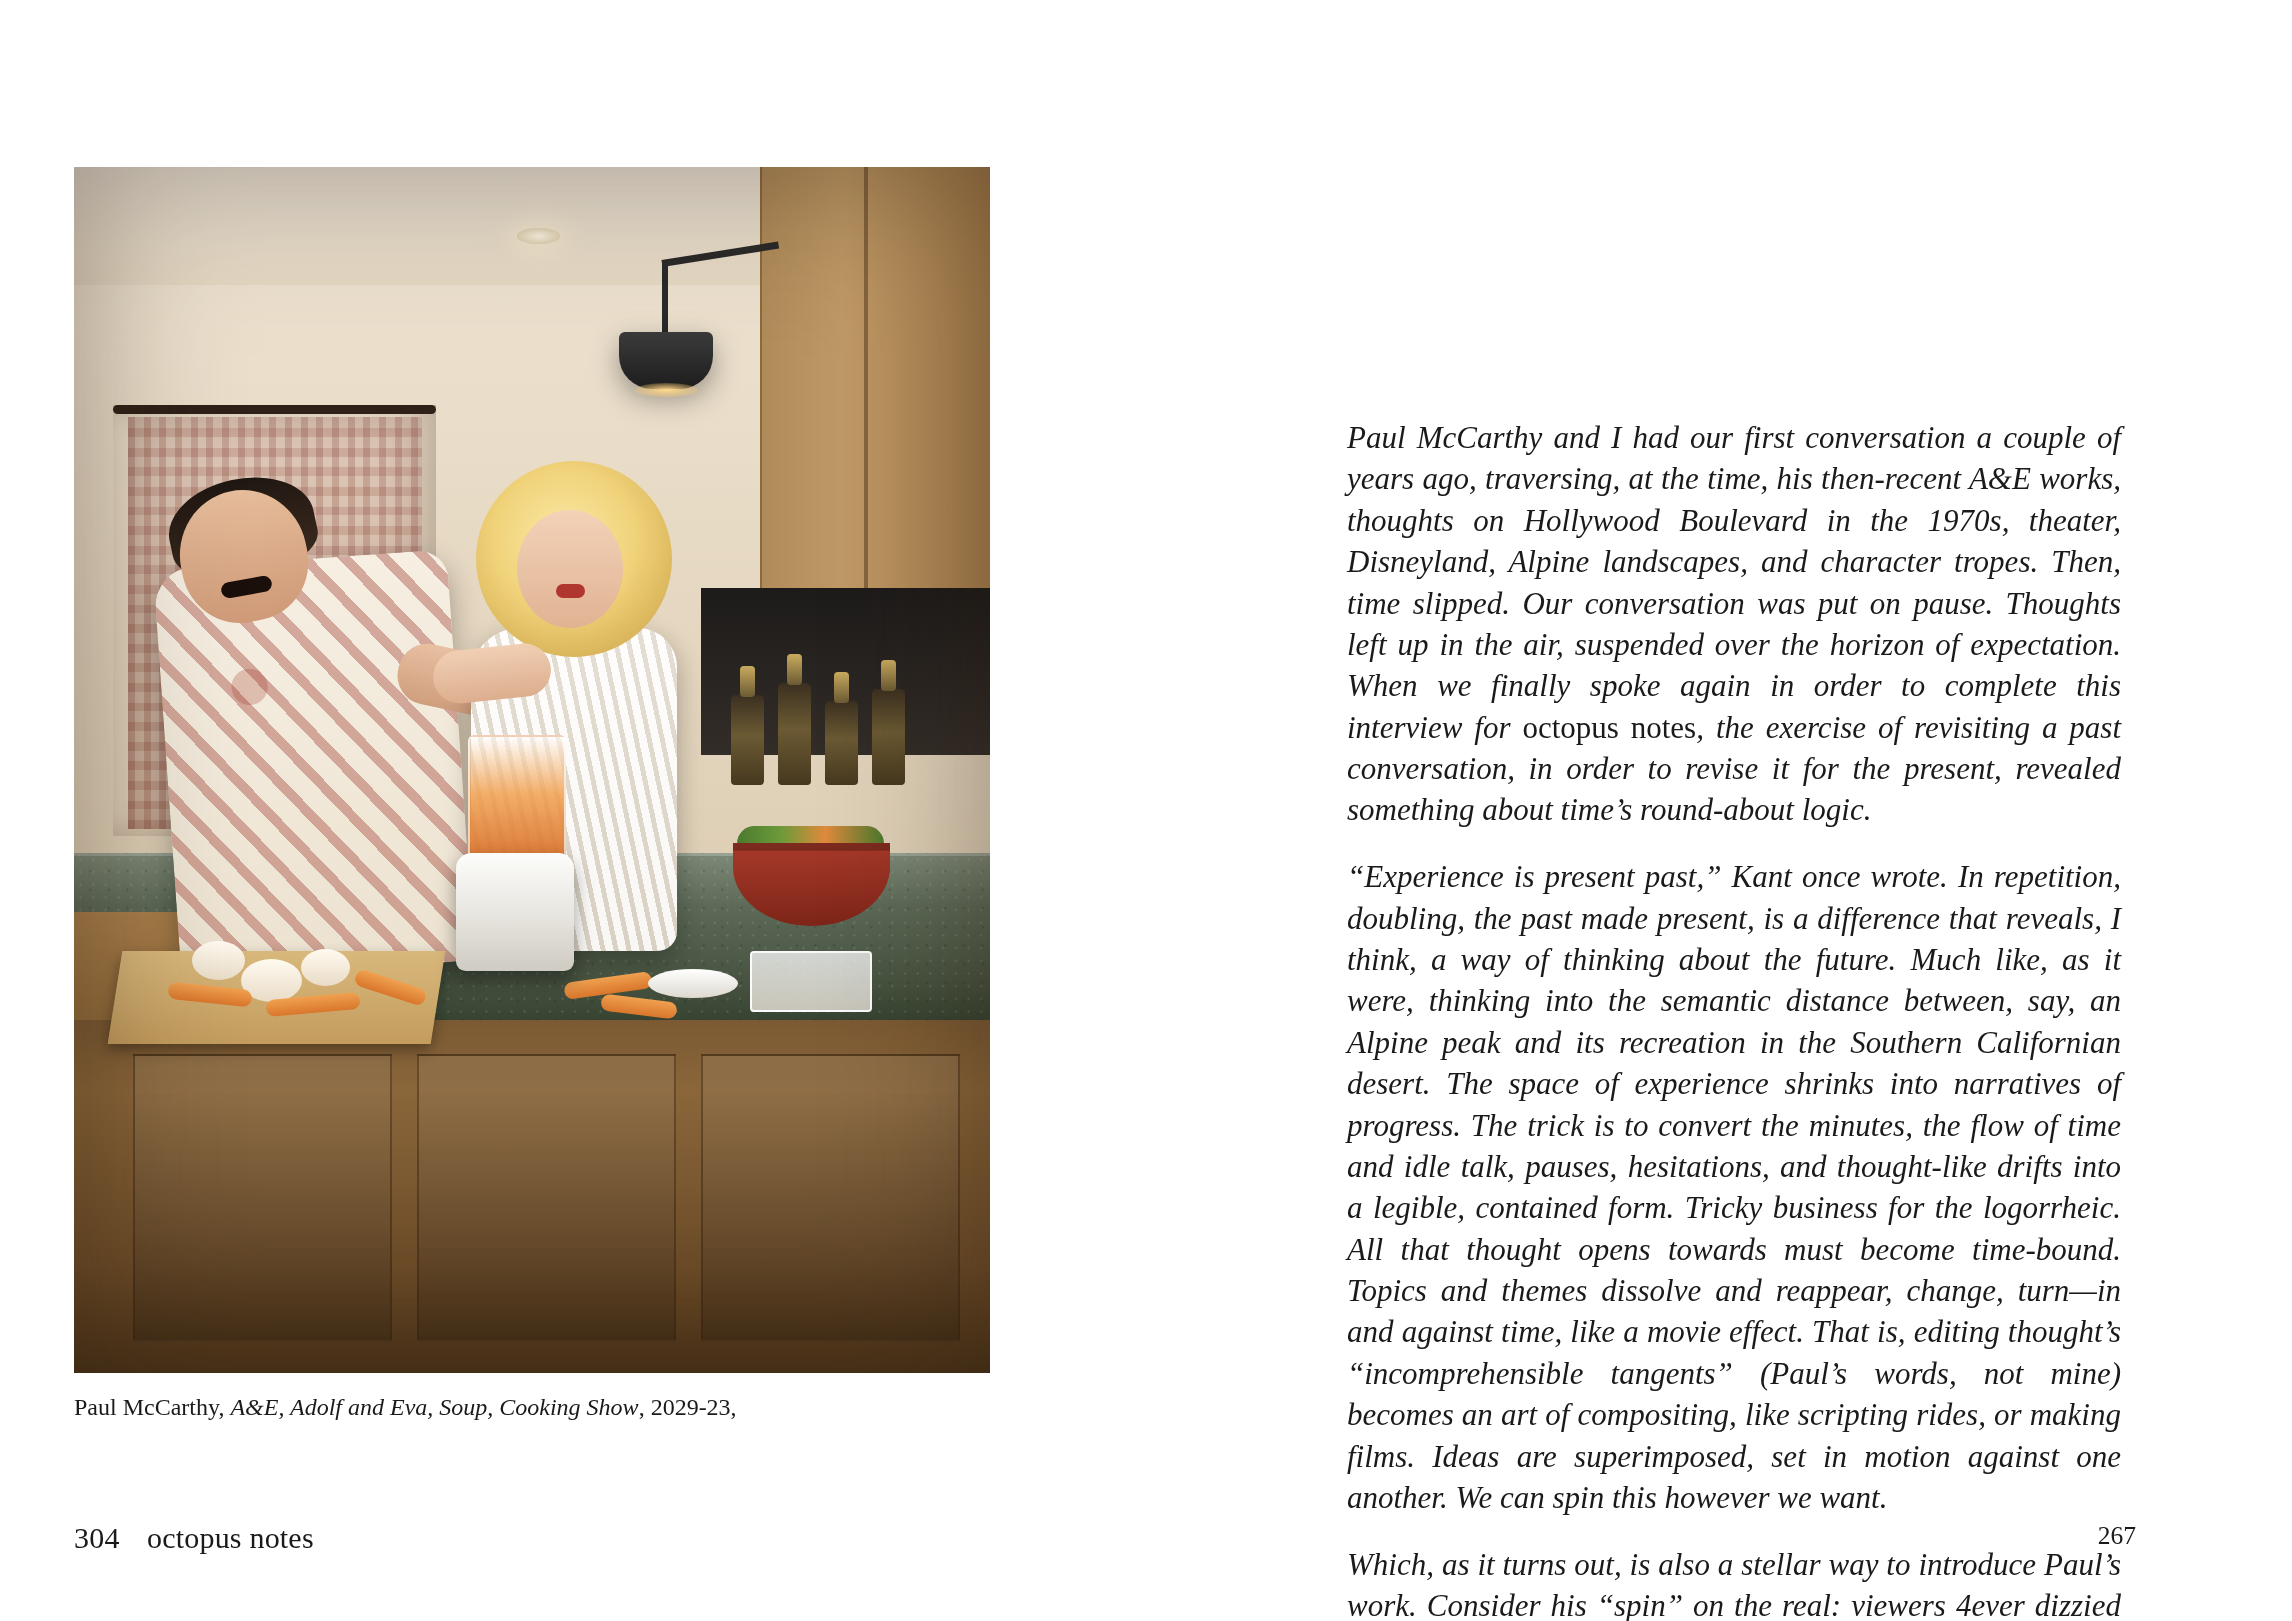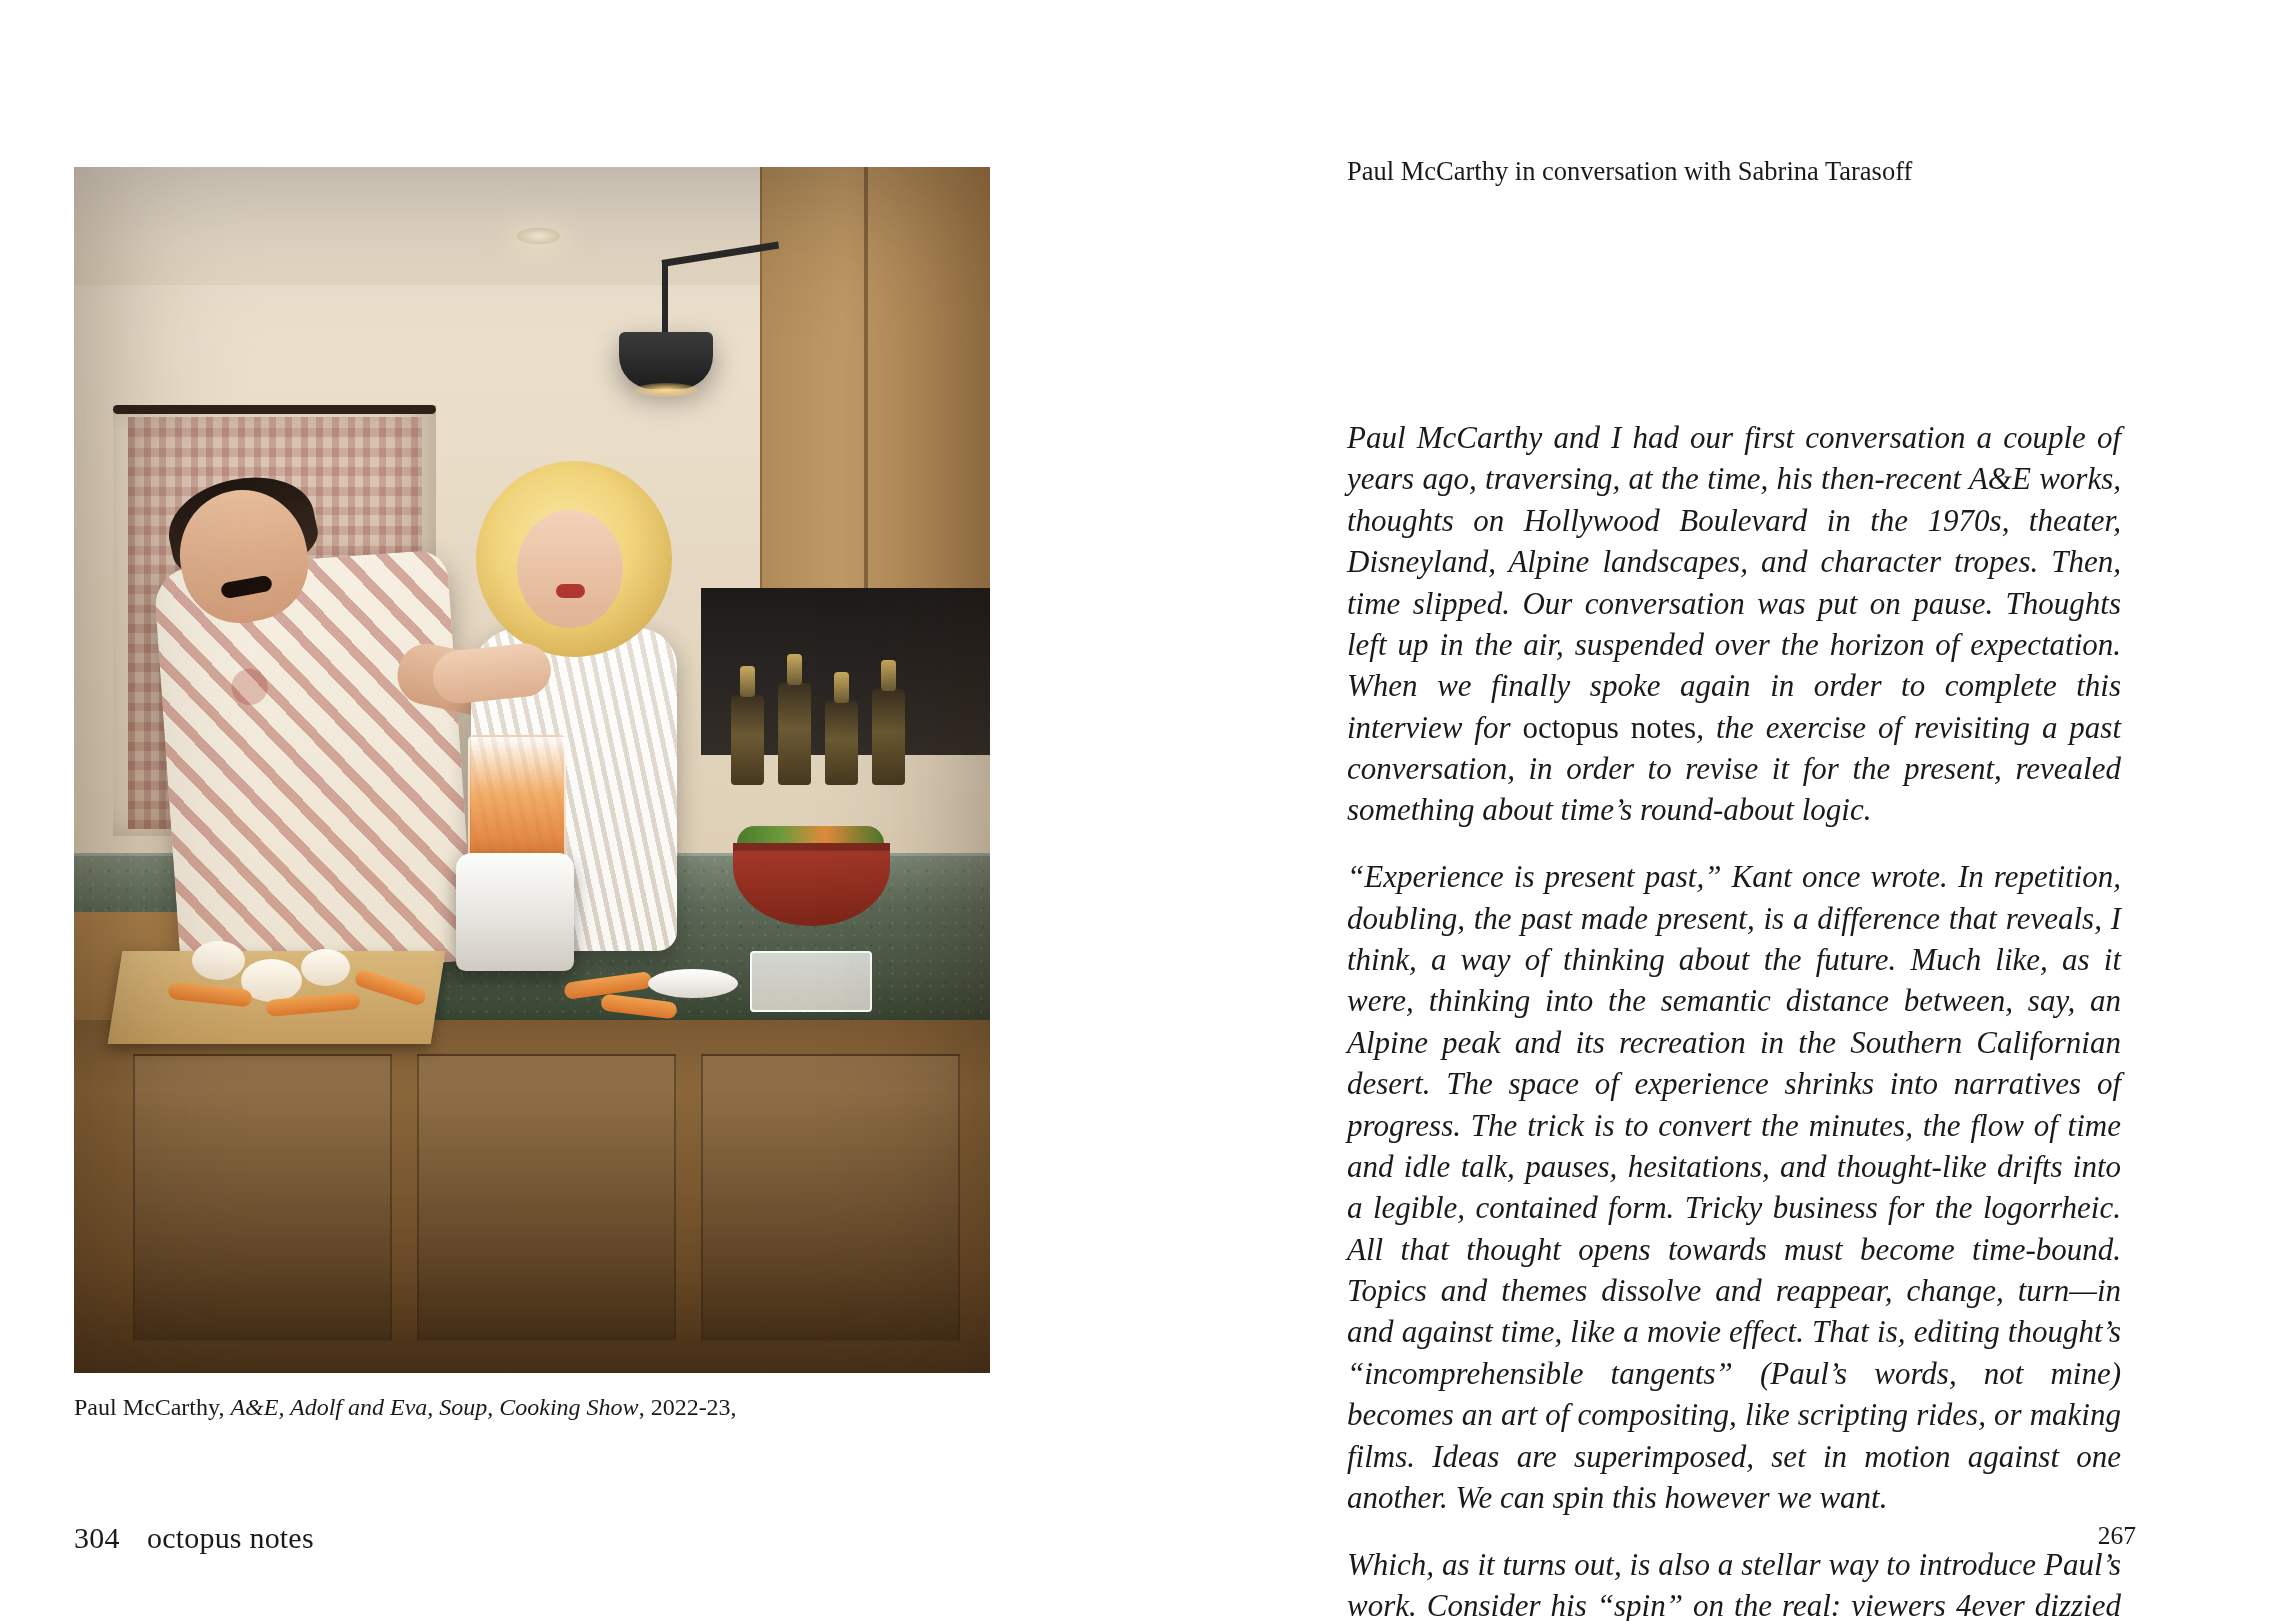--- a/index.html
+++ b/index.html
@@ -390,31 +390,30 @@
         <div class="ph-bowl-veg"></div>
         <div class="ph-bowl"></div>
         <div class="ph-plate"></div>
         <div class="ph-tray"></div>
 
         <div class="ph-vignette"></div>
       </div>
     </div>
 
     <div class="caption">
-      <span>Paul McCarthy, </span><em>A&amp;E, Adolf and Eva, Soup, Cooking Show</em><span>, 2022-23,</span><br>
+      <span>Paul McCarthy, </span><em>A&amp;E, Adolf and Eva, Soup, Cooking Show</em><span>, 2029-23,</span><br>
     </div>
 
     <div class="folio-left">
       <span class="num">304</span><span>octopus notes</span>
     </div>
   </div>
 
   <div class="page-right">
 
-    <div class="running-head">Paul McCarthy in conversation with Sabrina Tarasoff</div>
 
     <div class="body-col">
       <p>
         <span>Paul McCarthy and I had our first conversation a couple of years ago, traversing, at the time, his then-recent A&amp;E works, thoughts on Hollywood Boulevard in the 1970s, theater, Disneyland, Alpine landscapes, and character tropes. Then, time slipped. Our conversation was put on pause. Thoughts left up in the air, suspended over the horizon of expectation. When we finally spoke again in order to complete this interview for </span><span class="roman">octopus notes</span><span>, the exercise of revisiting a past conversation, in order to revise it for the present, revealed something about time’s round-about logic.</span>
       </p>
       <p>
         <span>“Experience is present past,” Kant once wrote. In repetition, doubling, the past made present, is a difference that reveals, I think, a way of thinking about the future. Much like, as it were, thinking into the semantic distance between, say, an Alpine peak and its recreation in the Southern Californian desert. The space of experience shrinks into narratives of progress. The trick is to convert the minutes, the flow of time and idle talk, pauses, hesitations, and thought-like drifts into a legible, contained form. Tricky business for the logorrheic. All that thought opens towards must become time-bound. Topics and themes dissolve and reappear, change, turn—in and against time, like a movie effect. That is, editing thought’s “incomprehensible tangents” (Paul’s words, not mine) becomes an art of compositing, like scripting rides, or making films. Ideas are superimposed, set in motion against one another. We can spin this however we want.</span>
       </p>
       <p class="last">
         <span>Which, as it turns out, is also a stellar way to introduce Paul’s work. Consider his “spin” on the real: viewers 4ever dizzied in loops and</span>

